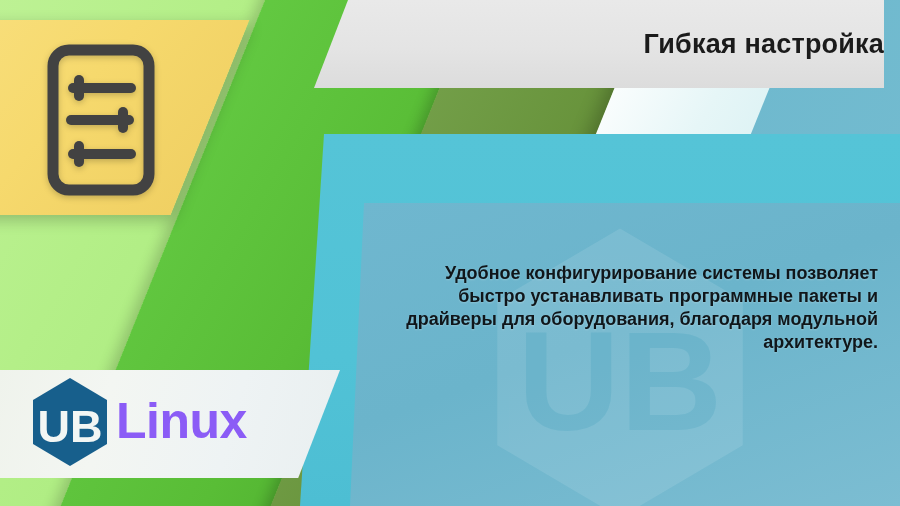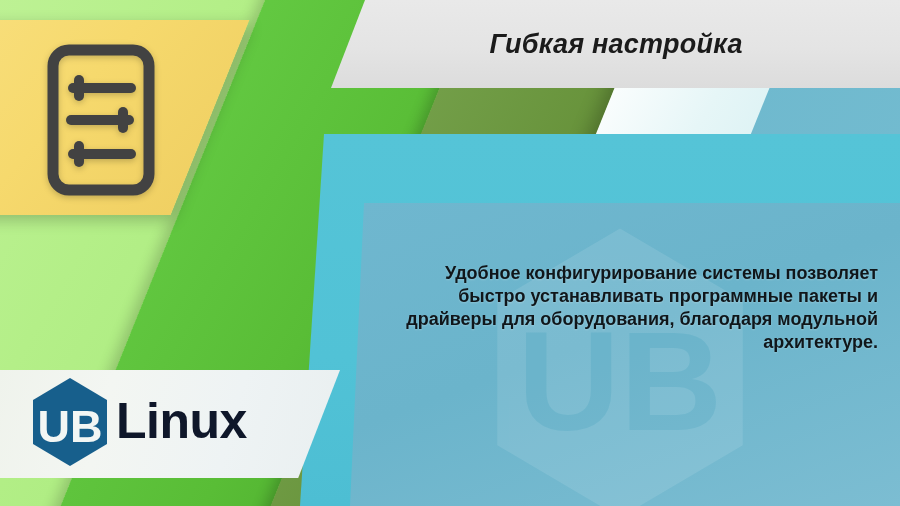--- a/index.html
+++ b/index.html
@@ -46,25 +46,25 @@
     transform:skewX(-22deg);
   }
   
   .right-field{
     position:absolute;right:0;top:0;width:560px;height:506px;
     background:#74bcd0;
   }
 
   
   .title-banner{
-    position:absolute;left:301px;top:0;width:600px;height:88px;
+    position:absolute;left:284px;top:0;width:600px;height:88px;
     background:linear-gradient(180deg,#e9e9e9 0%,#e4e4e4 55%,#dcdcdc 100%);
     clip-path:polygon(64px 0, 100% 0, 100% 100%, 30px 100%);
     box-shadow:0 4px 10px rgba(0,0,0,.22);
-    display:flex;align-items:center;justify-content:center;font-style:italic;
+    display:flex;align-items:center;justify-content:flex-end;
   }
   .title-text{
     font-size:27px;font-weight:bold;color:#1b1b1b;
     letter-spacing:.2px;margin-left:30px;
     white-space:nowrap;
   }
 
   
   .blue-panel{
     position:absolute;left:300px;top:134px;width:600px;height:372px;
@@ -112,21 +112,21 @@
     clip-path:polygon(0 0, 100% 0, 89% 100%, 0 100%);
     box-shadow:2px 4px 12px rgba(0,0,0,.20);
   }
   .logo-row{
     position:absolute;left:30px;top:372px;
     display:flex;align-items:center;gap:4px;height:100px;
   }
   .hex{width:80px;height:92px;position:relative;}
   .hex svg{width:100%;height:100%;display:block;}
   .logo-word{
-    font-size:50px;font-weight:bold;color:#0f172a;
+    font-size:50px;font-weight:bold;color:#8b5cf6;
     line-height:1;letter-spacing:-.5px;margin-left:2px;
     margin-top:-2px;
   }
 </style>
 </head>
 <body>
 
 <div class="slide">
 
   <div class="right-field"></div>

